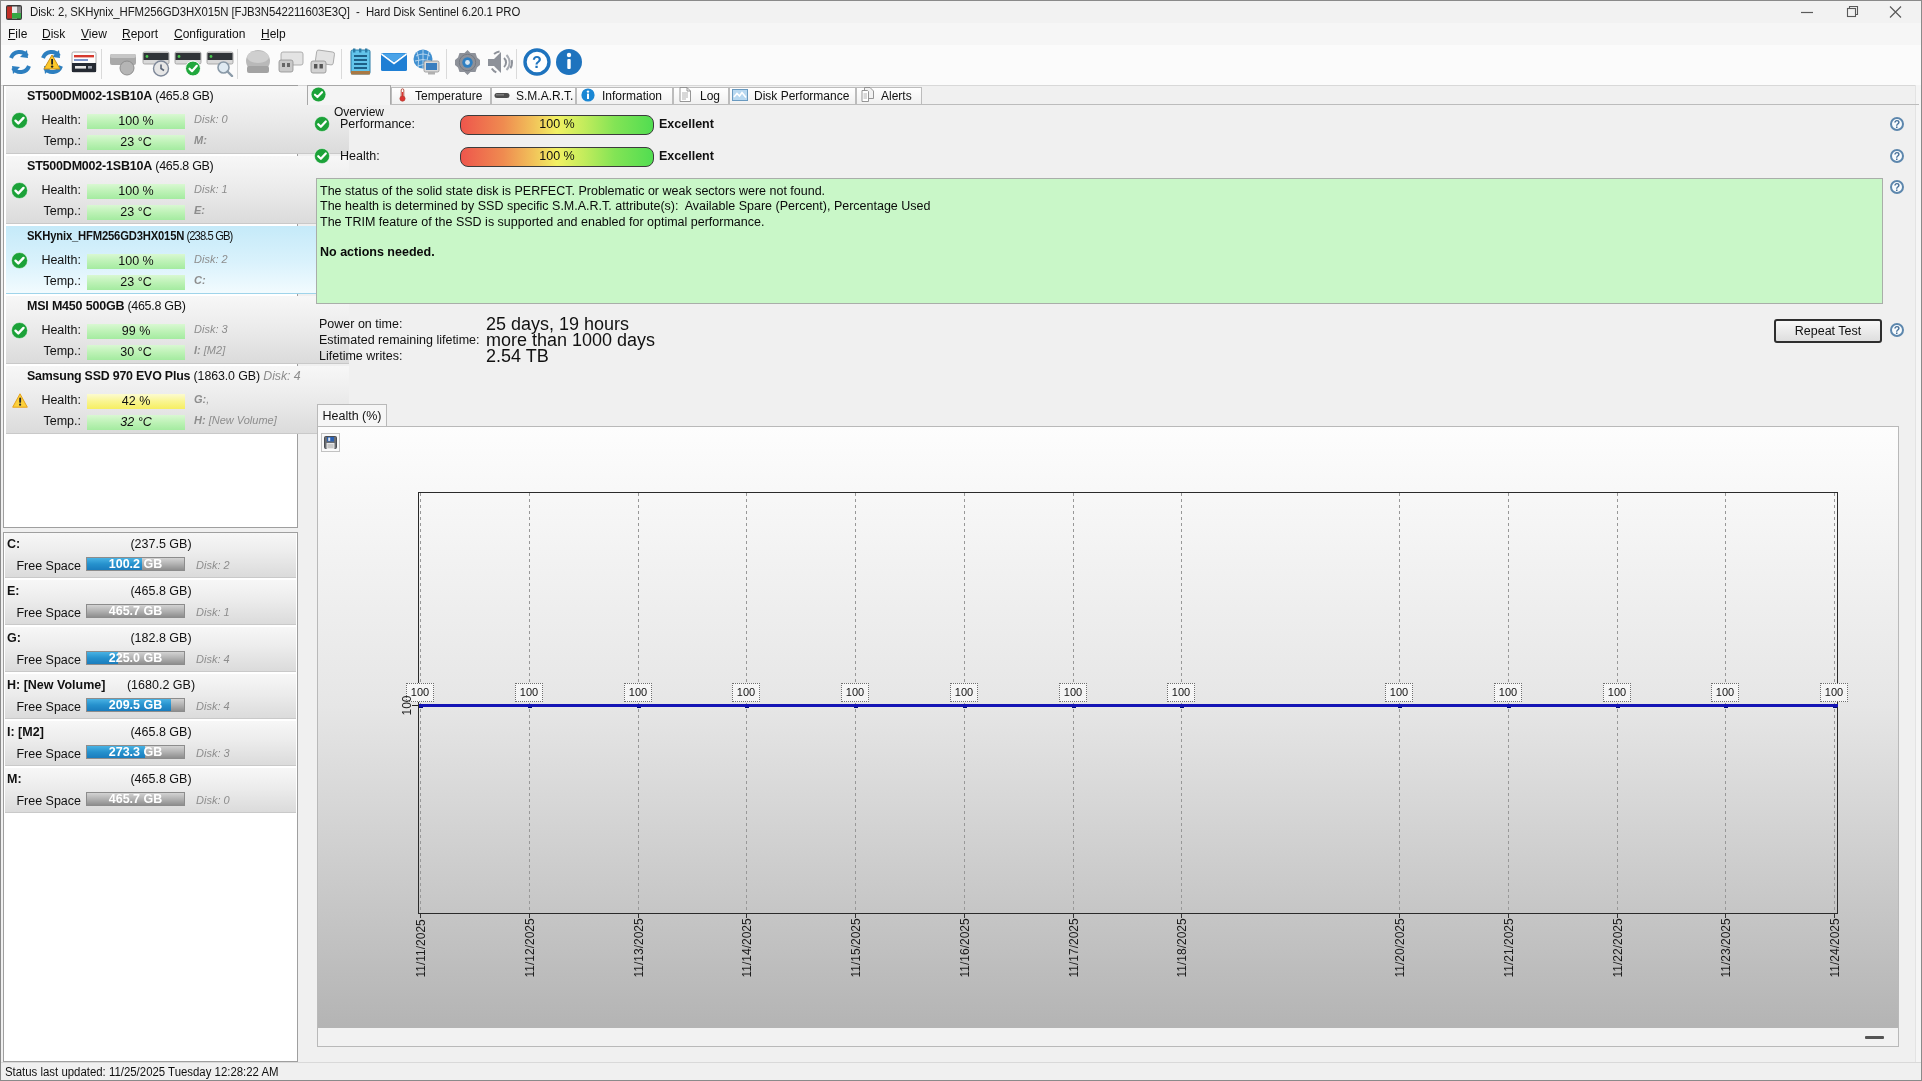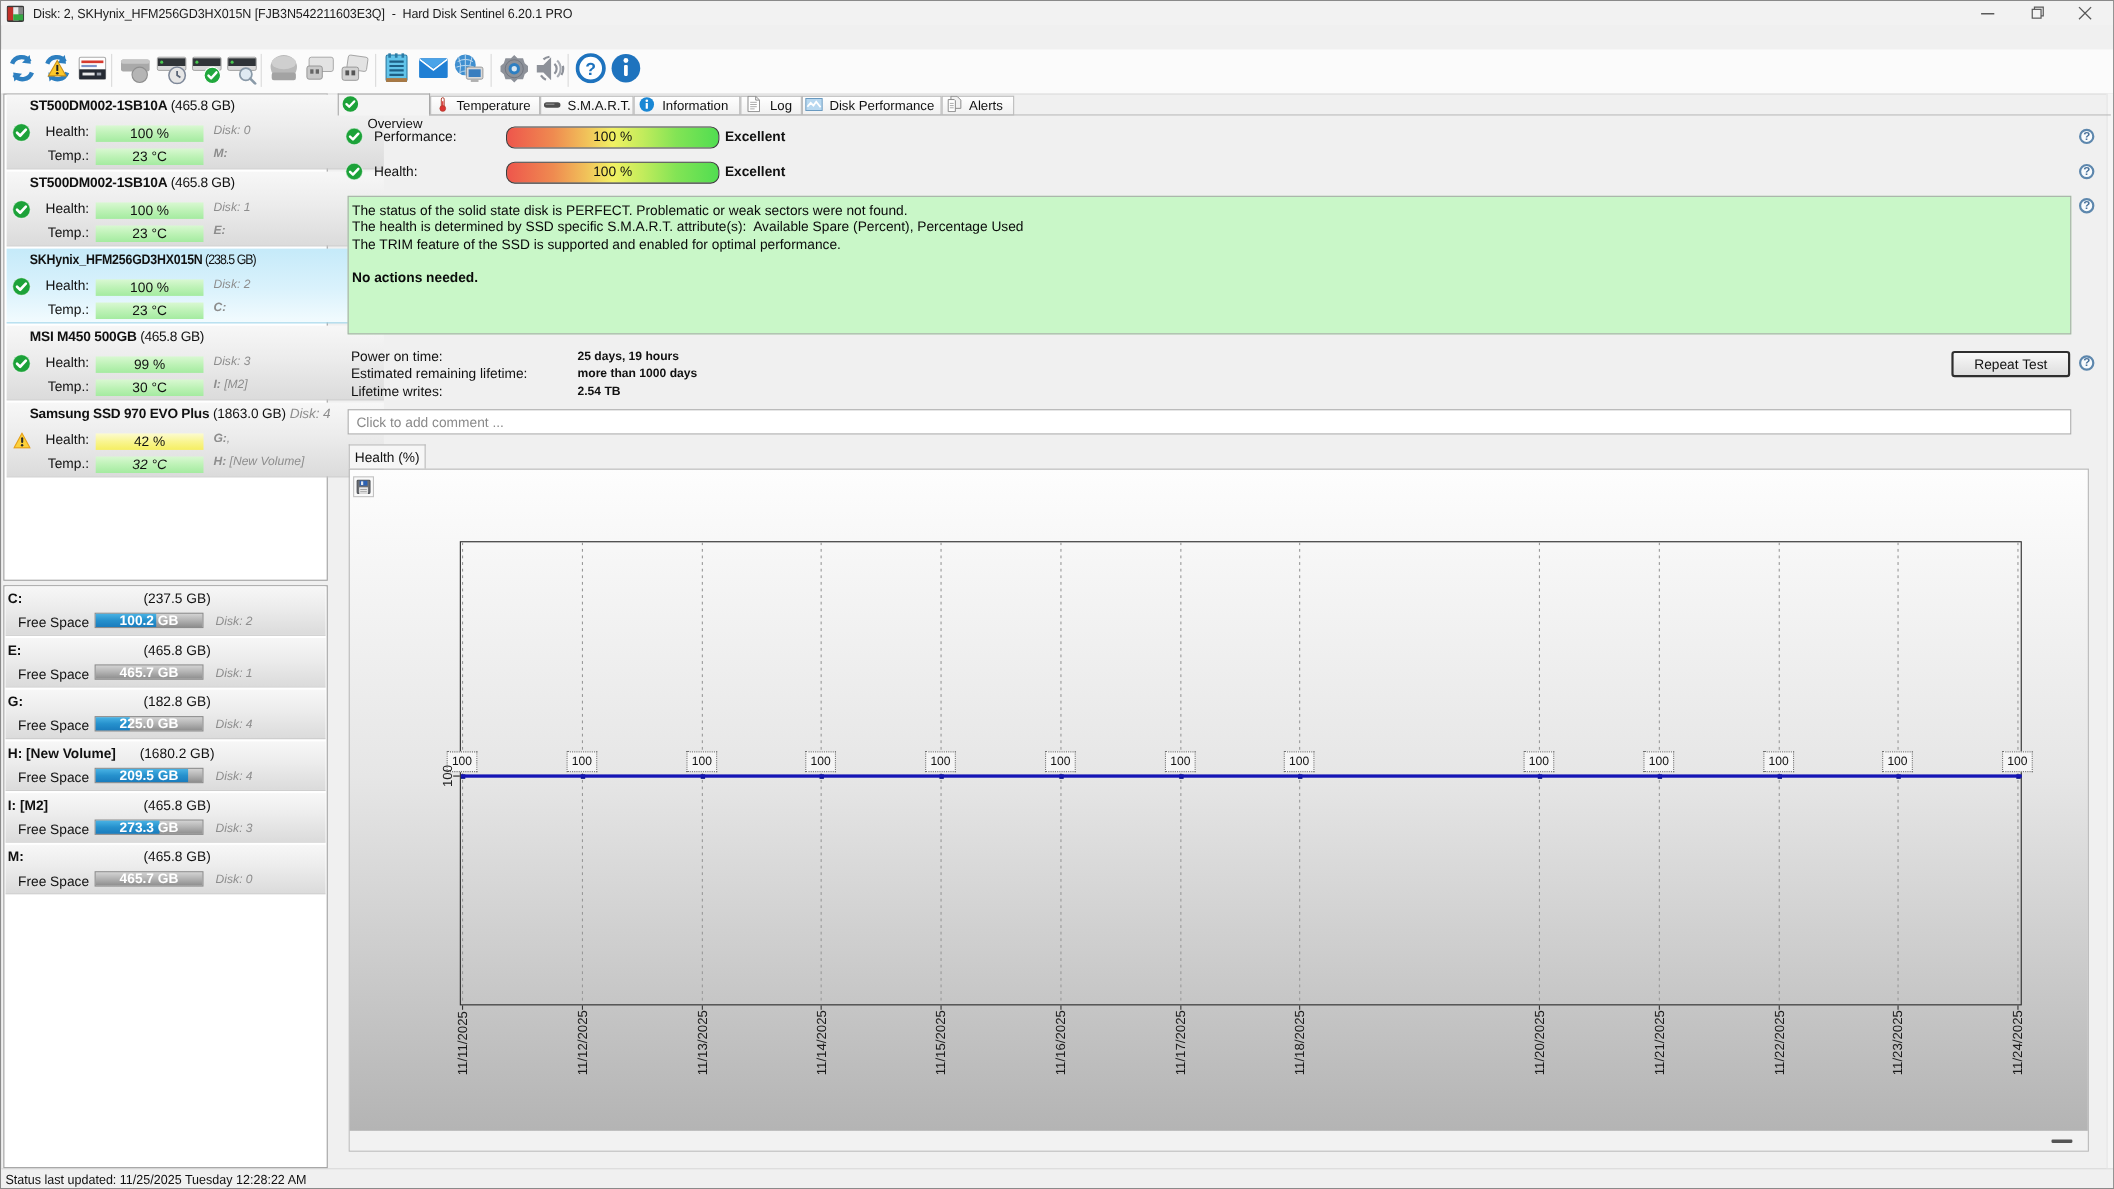--- a/index.html
+++ b/index.html
@@ -80,20 +80,28 @@
      transform:rotate(-90deg);white-space:nowrap;}
   .q{position:absolute;width:14px;height:14px;border-radius:50%;border:2px solid #5d87ad;
      background:#f8fbfd;box-sizing:border-box;color:#48719a;font-weight:bold;
      text-align:center;line-height:11px;font-size:10.5px;}
 </style>
 </head>
 <body>
 <div id="win">
   <div class="abs" id="titlebar"></div>
   <div class="abs" id="title">Disk: 2, SKHynix_HFM256GD3HX015N [FJB3N542211603E3Q]&nbsp; -&nbsp; Hard Disk Sentinel 6.20.1 PRO</div>
+  <div class="abs" id="menubar">
+    <span class="mi" style="left:7px;"><u>F</u>ile</span>
+    <span class="mi" style="left:41px;"><u>D</u>isk</span>
+    <span class="mi" style="left:80px;"><u>V</u>iew</span>
+    <span class="mi" style="left:121px;"><u>R</u>eport</span>
+    <span class="mi" style="left:173px;"><u>C</u>onfiguration</span>
+    <span class="mi" style="left:260px;"><u>H</u>elp</span>
+  </div>
   <div class="abs" id="toolbar"></div>
 
   <svg class="abs" style="left:5px;top:4px;" width="16" height="15" viewBox="0 0 16 15">
       <rect x="0" y="0" width="16" height="15" rx="2" fill="#3a3a3a"></rect>
       <rect x="1" y="1.5" width="5" height="12" fill="#c03028"></rect>
       <rect x="6" y="1.5" width="5" height="12" fill="#e8e8e8"></rect>
       <rect x="6" y="8" width="9" height="5.5" fill="#35a843"></rect>
       <rect x="11" y="1.5" width="4" height="6.5" fill="#888"></rect>
     </svg>
   <svg class="abs" style="left:1793px;top:0px;" width="120" height="22" viewBox="0 0 120 22">
@@ -424,23 +432,22 @@
     <div class="abs" style="left:3px;top:5px;line-height:15.3px;width:1500px;">
       The status of the solid state disk is PERFECT. Problematic or weak sectors were not found.<br>
       The health is determined by SSD specific S.M.A.R.T. attribute(s):&nbsp; Available Spare (Percent), Percentage Used<br>
       The TRIM feature of the SSD is supported and enabled for optimal performance.<br>
       <br>
       <b>No actions needed.</b>
     </div>
   </div>
 
   <div class="abs" style="left:318px;top:316px;font-size:12.5px;line-height:15.8px;">Power on time:<br>Estimated remaining lifetime:<br>Lifetime writes:</div>
-  <div class="abs" style="left:524px;top:316px;font-size:11px;line-height:15.8px;font-weight:bold;">25 days, 19 hours<br>more than 1000 days<br>2.54 TB</div>
+  <div class="abs" style="left:485px;top:316px;font-size:18px;line-height:15.8px;font-weight:normal;">25 days, 19 hours<br>more than 1000 days<br>2.54 TB</div>
   <div class="abs" id="repeat">Repeat Test</div>
-  <div class="abs" id="comment">Click to add comment ...</div>
 
   <div class="q" style="left:1889px;top:116px;">?</div>
   <div class="q" style="left:1889px;top:148px;">?</div>
   <div class="q" style="left:1889px;top:179px;">?</div>
   <div class="q" style="left:1889px;top:322px;">?</div>
 
   <div class="abs" id="charttab">Health (%)</div>
   <div class="abs" id="chartpanel"></div>
   <div class="abs" id="chartsb"></div>
   <div class="abs" id="sbthumb"></div>

